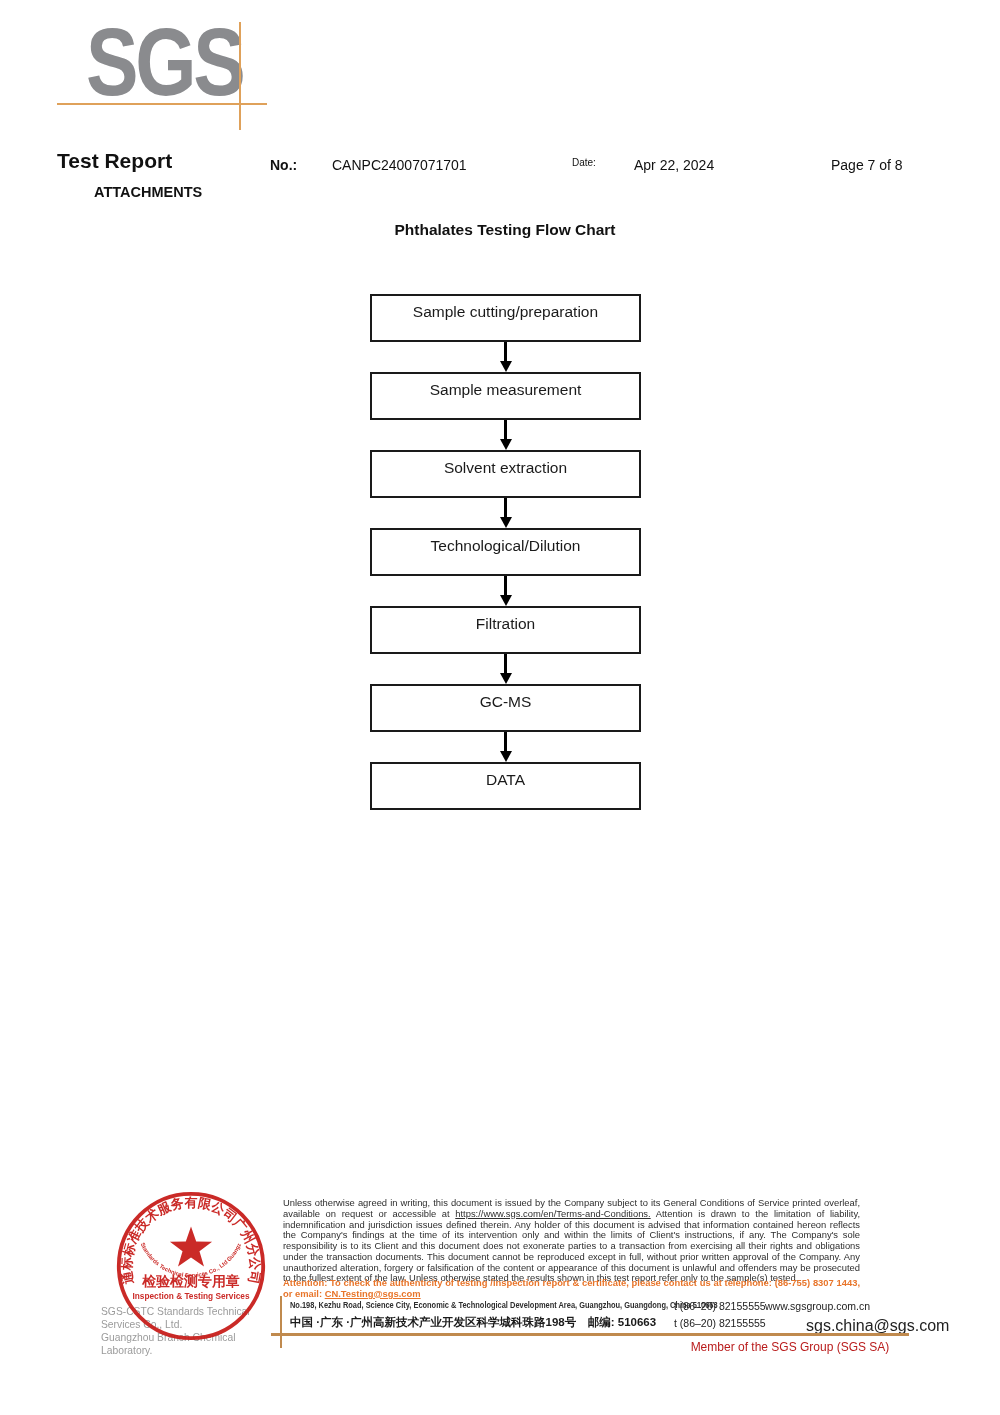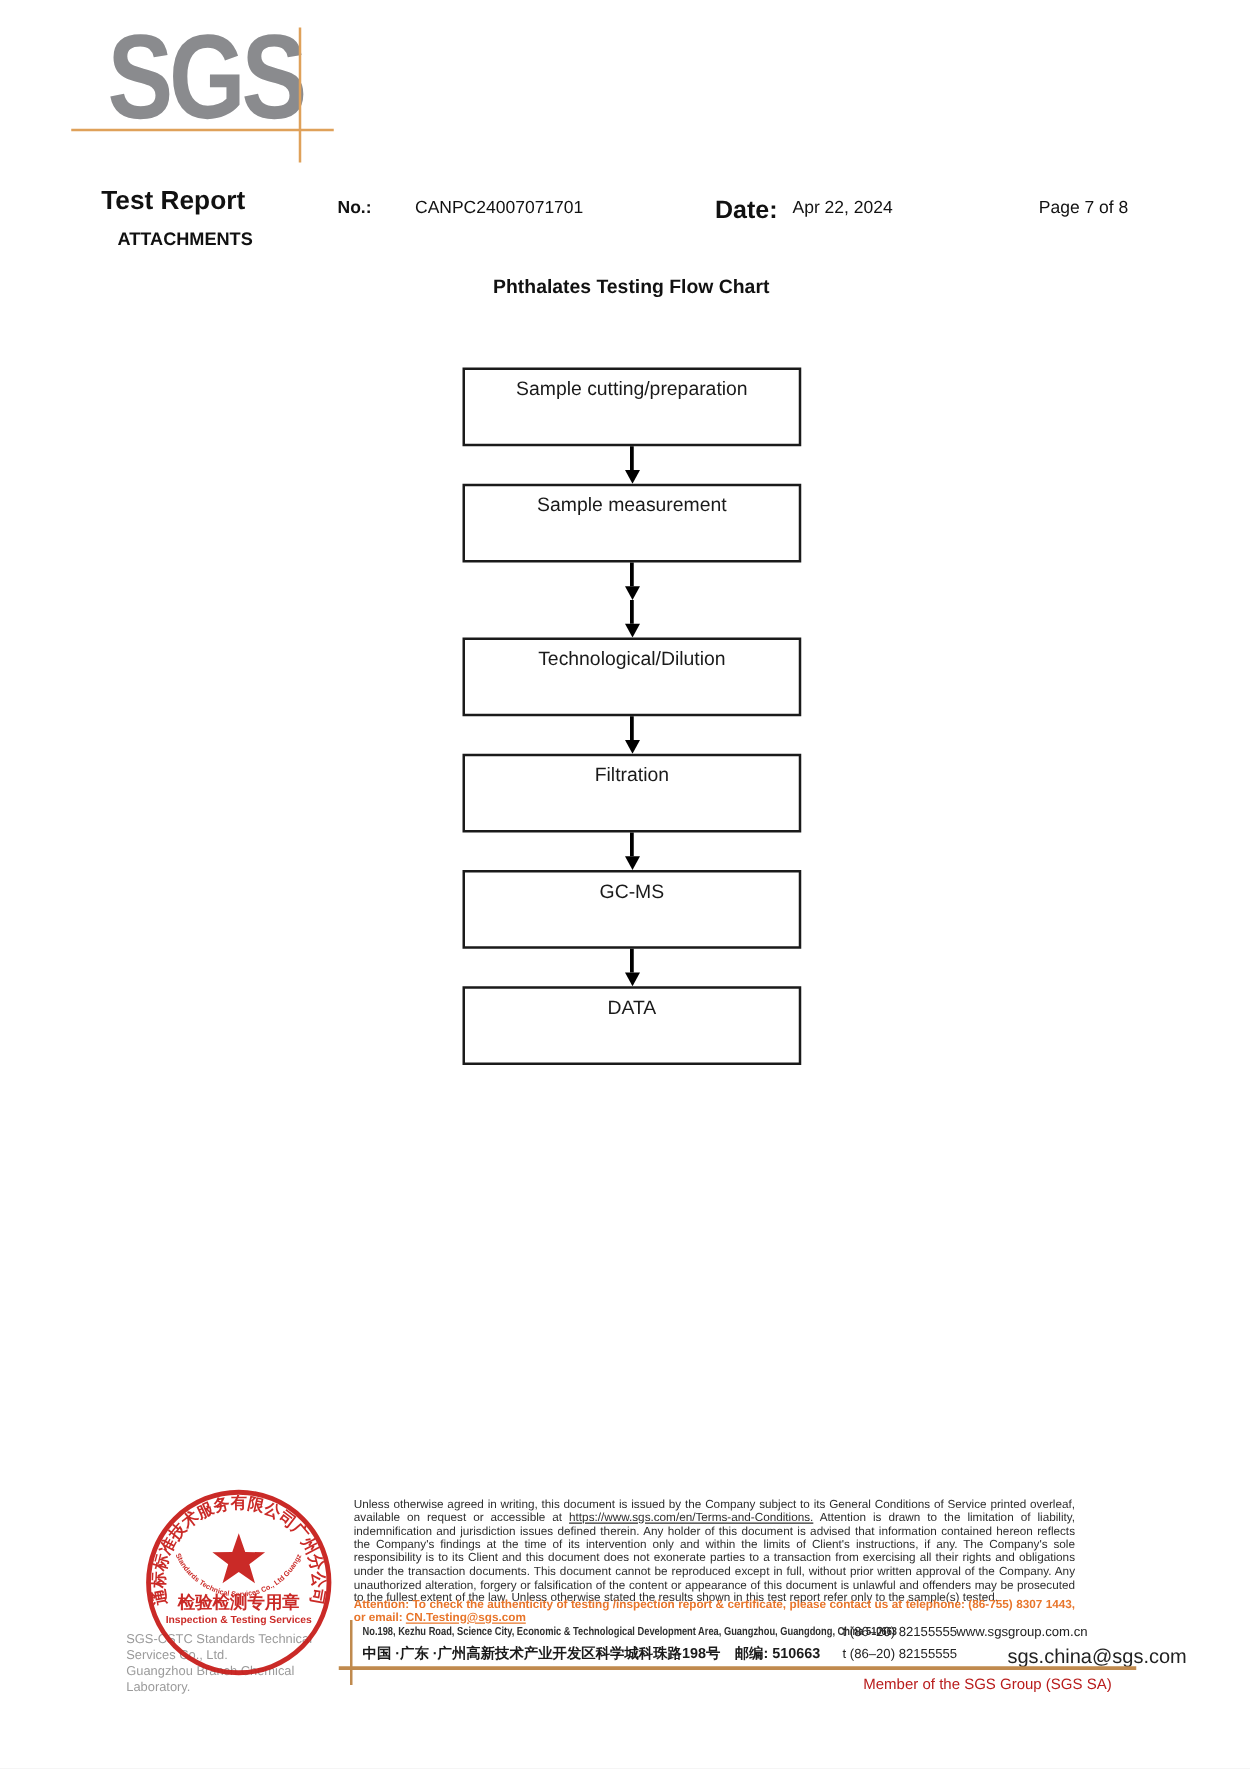--- a/index.html
+++ b/index.html
@@ -16,32 +16,32 @@
   
   .logo-text{
     position:absolute;left:86px;top:14px;
     font-size:96px;line-height:96px;font-weight:bold;
     color:#8a8b8e;letter-spacing:-4px;
     transform:scaleX(.82);transform-origin:left top;
   }
   .logo-hline{position:absolute;left:57px;top:103px;width:210px;height:2px;background:#dfa15a;}
   .logo-vline{position:absolute;left:239px;top:22px;width:2px;height:108px;background:#dfa15a;}
   
-  .hdr-title{position:absolute;left:57px;top:149px;font-size:21px;font-weight:bold;margin-left:24px;}
+  .hdr-title{position:absolute;left:57px;top:149px;font-size:21px;font-weight:bold;}
   .hdr-attach{position:absolute;left:94px;top:184px;font-size:14.5px;font-weight:bold;}
   .hdr-no-label{position:absolute;left:270px;top:157px;font-size:14px;font-weight:bold;}
   .hdr-no-value{position:absolute;left:332px;top:157px;font-size:14px;}
-  .hdr-date-label{position:absolute;left:572px;top:157px;font-size:20px;font-weight:bold;}
+  .hdr-date-label{position:absolute;left:572px;top:157px;font-size:10px;font-weight:normal;}
   .hdr-date-value{position:absolute;left:634px;top:157px;font-size:14px;}
   .hdr-page{position:absolute;left:831px;top:157px;font-size:14px;}
   
   .flow-title{position:absolute;left:0;top:221px;width:1010px;text-align:center;font-size:15.5px;font-weight:bold;}
   .flow{position:absolute;left:370px;top:294px;width:271px;display:flex;flex-direction:column;align-items:center;}
   .flow-box{
-    box-sizing:border-box;width:271px;height:63px;
+    box-sizing:border-box;width:271px;height:48px;
     border:2px solid #1a1a1a;background:#fff;
     display:flex;justify-content:center;align-items:flex-start;
     padding-top:7px;font-size:15.5px;color:#1a1a1a;
   }
   .flow-arrow{display:flex;flex-direction:column;align-items:center;height:30px;}
   .flow-arrow .shaft{width:2.5px;height:19px;background:#000;}
   .flow-arrow .head{width:0;height:0;border-left:6px solid transparent;border-right:6px solid transparent;border-top:11px solid #000;}
   
   .legal{
     position:absolute;left:283px;top:1198px;width:577px;
@@ -96,20 +96,21 @@
     <div class="flow-box">Sample cutting/preparation</div>
     <div class="flow-arrow">
         <div class="shaft"></div>
         <div class="head"></div>
       </div>
     <div class="flow-box">Sample measurement</div>
     <div class="flow-arrow">
         <div class="shaft"></div>
         <div class="head"></div>
       </div>
+    <div class="flow-box">Solvent extraction</div>
     <div class="flow-arrow">
         <div class="shaft"></div>
         <div class="head"></div>
       </div>
     <div class="flow-box">Technological/Dilution</div>
     <div class="flow-arrow">
         <div class="shaft"></div>
         <div class="head"></div>
       </div>
     <div class="flow-box">Filtration</div>

